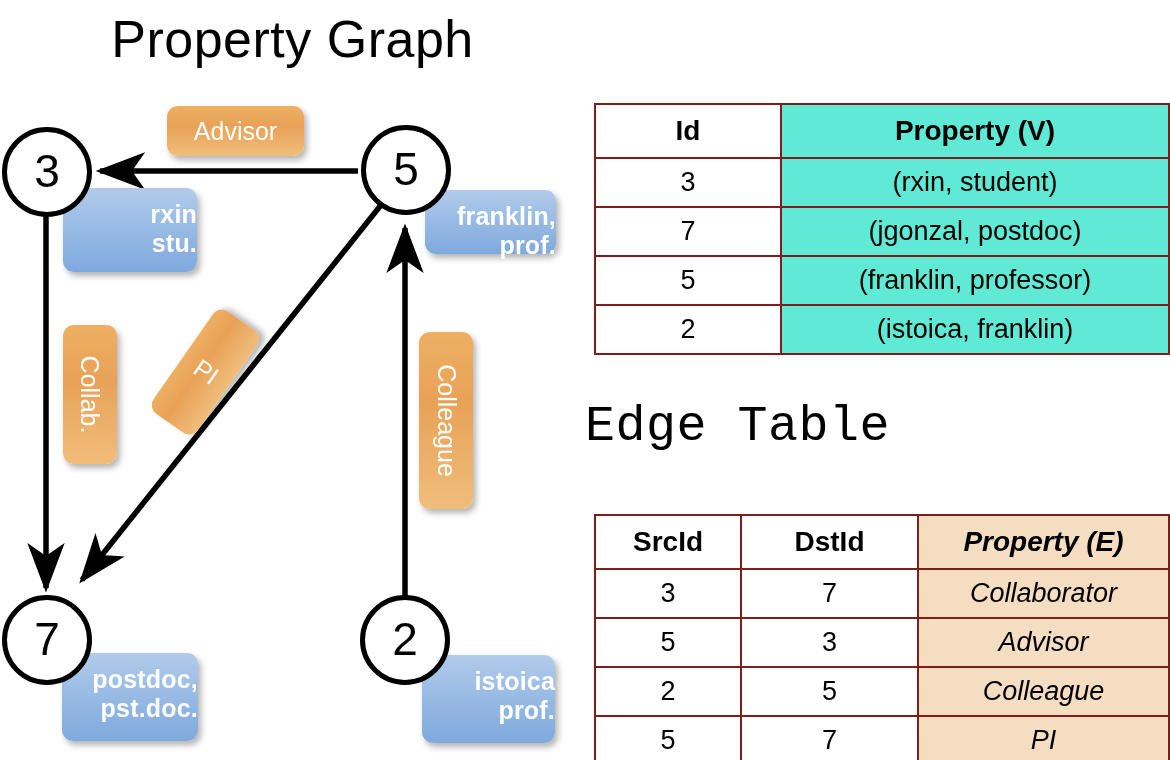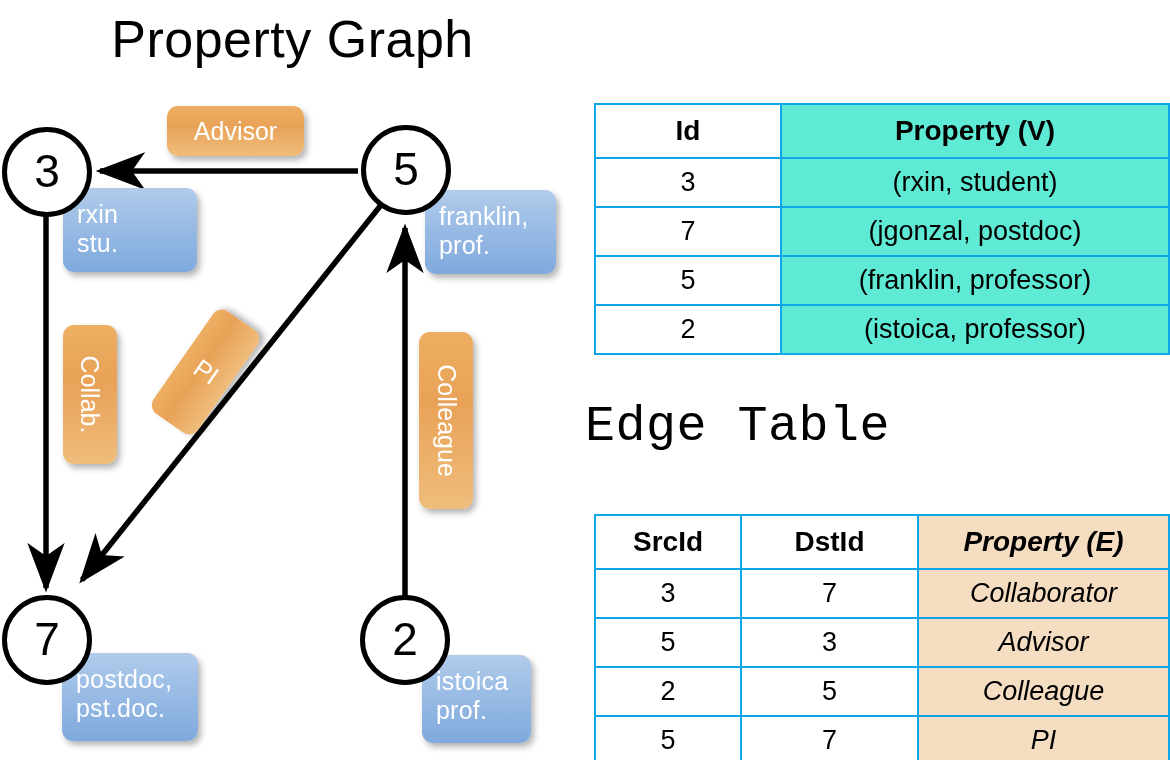--- a/index.html
+++ b/index.html
@@ -47,26 +47,27 @@
   }
 
   
   .vbox{
     position:absolute;
     border-radius:11px;
     background:linear-gradient(180deg,#b2cbeb 0%,#9ebfe6 35%,#7fa9dd 100%);
     box-shadow:3px 4px 6px rgba(0,0,0,0.30);
     color:#ffffff;
     font-family:"Liberation Sans", sans-serif;
-    font-weight:400;
+    font-weight:700;
     font-size:25px;
     line-height:29px;
     padding:12px 0 0 14px;
     box-sizing:border-box;
     letter-spacing:0.2px;
+    text-align:right;
   }
   .vbox div{white-space:nowrap;}
 
   
   .ebox{
     position:absolute;
     border-radius:11px;
     background:linear-gradient(180deg,#eeaf63 0%,#e8a257 40%,#f0bd7c 100%);
     box-shadow:3px 4px 6px rgba(0,0,0,0.30);
     color:#ffffff;
@@ -92,21 +93,21 @@
   }
 
   
   .tbl{
     position:absolute;
     border-collapse:collapse;
     font-family:"Liberation Sans", sans-serif;
     table-layout:fixed;
   }
   .tbl td,.tbl th{
-    border:2px solid #0ea5e9;
+    border:2px solid #7f1d1d;
     text-align:center;
     font-weight:300;
     font-size:27px;
     color:#000;
     padding:0;
     height:47px;
     white-space:nowrap;
   }
   .tbl th{font-weight:700;font-size:28px;height:52px;}
   .tbl .prop-v{background:#5eead4;}
@@ -161,31 +162,31 @@
 
   <div class="ebox vert" id="lbl-colleague" style="left:419px;top:332px;width:54px;height:177px;">
     <span>Colleague</span>
   </div>
 
   <div class="vbox" style="left:63px;top:188px;width:134px;height:84px;">
     <div>rxin</div>
     <div>stu.</div>
   </div>
 
-  <div class="vbox" style="left:425px;top:190px;width:131px;height:84px;">
+  <div class="vbox" style="left:425px;top:190px;width:131px;height:64px;">
     <div>franklin,</div>
     <div>prof.</div>
   </div>
 
   <div class="vbox" style="left:62px;top:653px;width:136px;height:88px;">
     <div>postdoc,</div>
     <div>pst.doc.</div>
   </div>
 
-  <div class="vbox" style="left:422px;top:655px;width:109px;height:88px;">
+  <div class="vbox" style="left:422px;top:655px;width:133px;height:88px;">
     <div>istoica</div>
     <div>prof.</div>
   </div>
 
   <div class="node" style="left:2px;top:127px;width:90px;height:90px;">
     <span>3</span>
   </div>
   <div class="node" style="left:361px;top:125px;width:90px;height:90px;">
     <span>5</span>
   </div>
@@ -215,21 +216,21 @@
       <tr>
         <td>7</td>
         <td class="prop-v">(jgonzal, postdoc)</td>
       </tr>
       <tr>
         <td>5</td>
         <td class="prop-v">(franklin, professor)</td>
       </tr>
       <tr>
         <td>2</td>
-        <td class="prop-v">(istoica, professor)</td>
+        <td class="prop-v">(istoica, franklin)</td>
       </tr>
     </tbody>
   </table>
 
   <table class="tbl" id="edge-table">
     <colgroup>
         <col style="width:146px">
         <col style="width:177px">
         <col style="width:251px">
       </colgroup>

